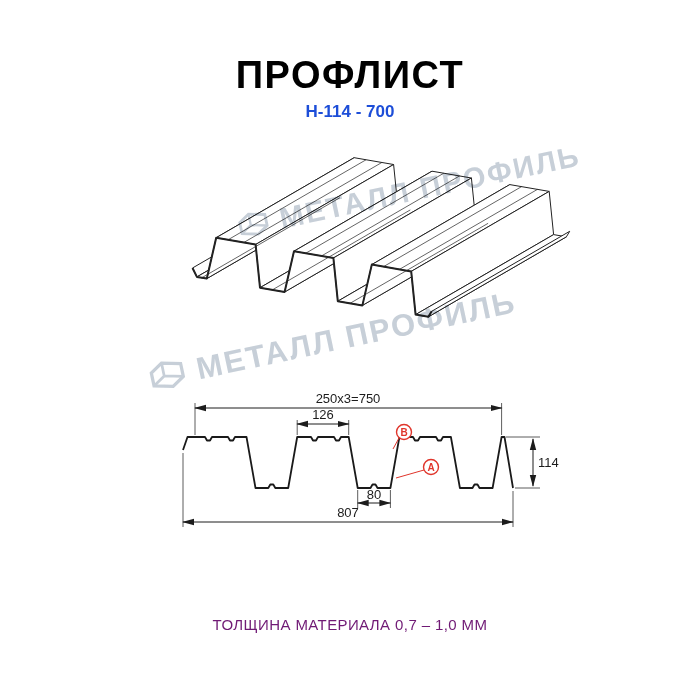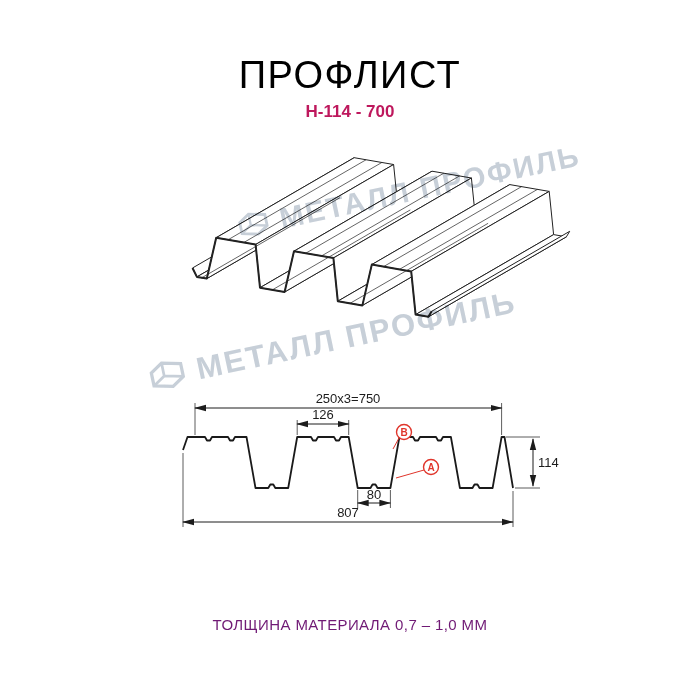--- a/index.html
+++ b/index.html
@@ -2,25 +2,25 @@
 <html><head>
 <meta charset="utf-8">
 <style>
   html,body { margin:0; padding:0; background:#ffffff; }
   .page {
     position:relative; width:700px; height:700px; background:#ffffff;
     font-family:"Liberation Sans", sans-serif; overflow:hidden;
   }
   .title {
     position:absolute; top:54px; left:0; width:700px; text-align:center;
-    font-size:38px; font-weight:400; letter-spacing:1.5px; color:#000;
+    font-size:38px; font-weight:700; letter-spacing:1.5px; color:#000;
   }
   .subtitle {
     position:absolute; top:102px; left:0; width:700px; text-align:center;
-    font-size:17px; font-weight:600; color:#be185d;
+    font-size:17px; font-weight:600; color:#1d4ed8;
   }
   .footer-note {
     position:absolute; top:616px; left:0; width:700px; text-align:center;
     font-size:15px; font-weight:400; letter-spacing:0.4px; color:#701a75;
   }
   .drawing { position:absolute; left:0; top:0; z-index:1; }
   .watermark {
     position:absolute; z-index:2; display:flex; align-items:center; gap:10px;
     color:#b9c3ce; font-weight:700; white-space:nowrap; letter-spacing:2px;
     mix-blend-mode:multiply; opacity:0.8; pointer-events:none;

